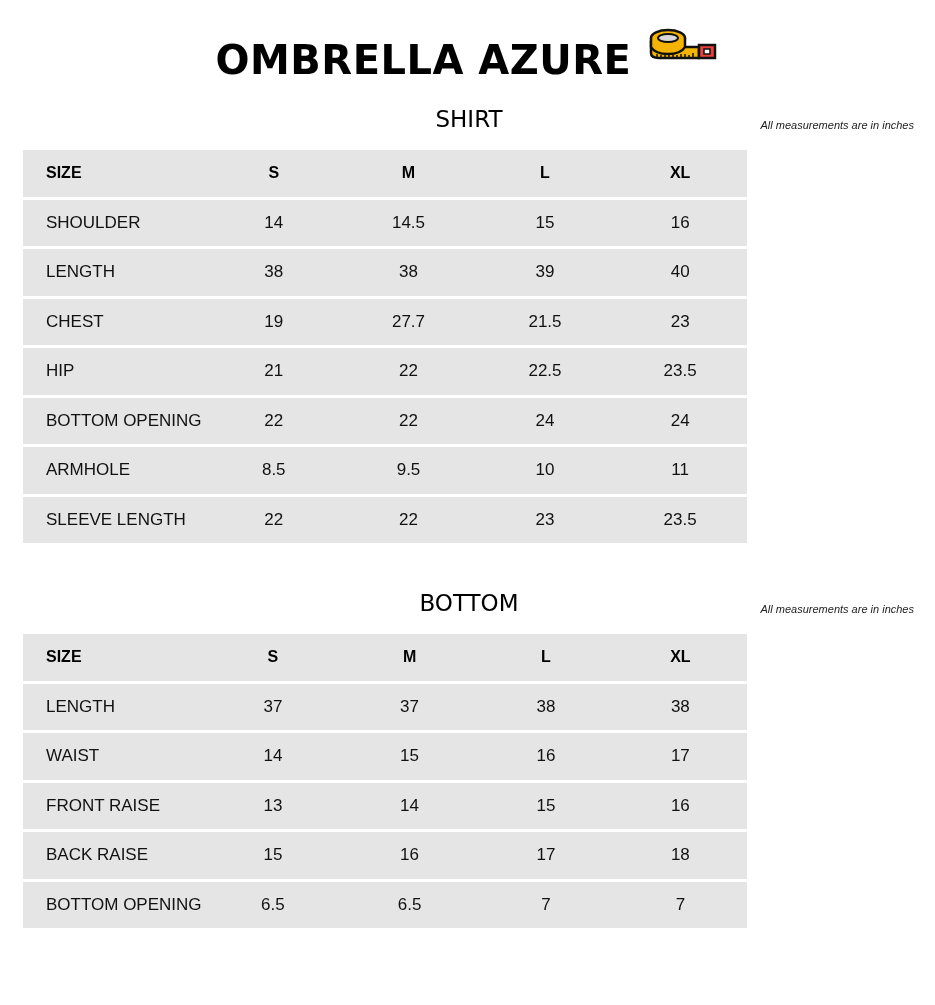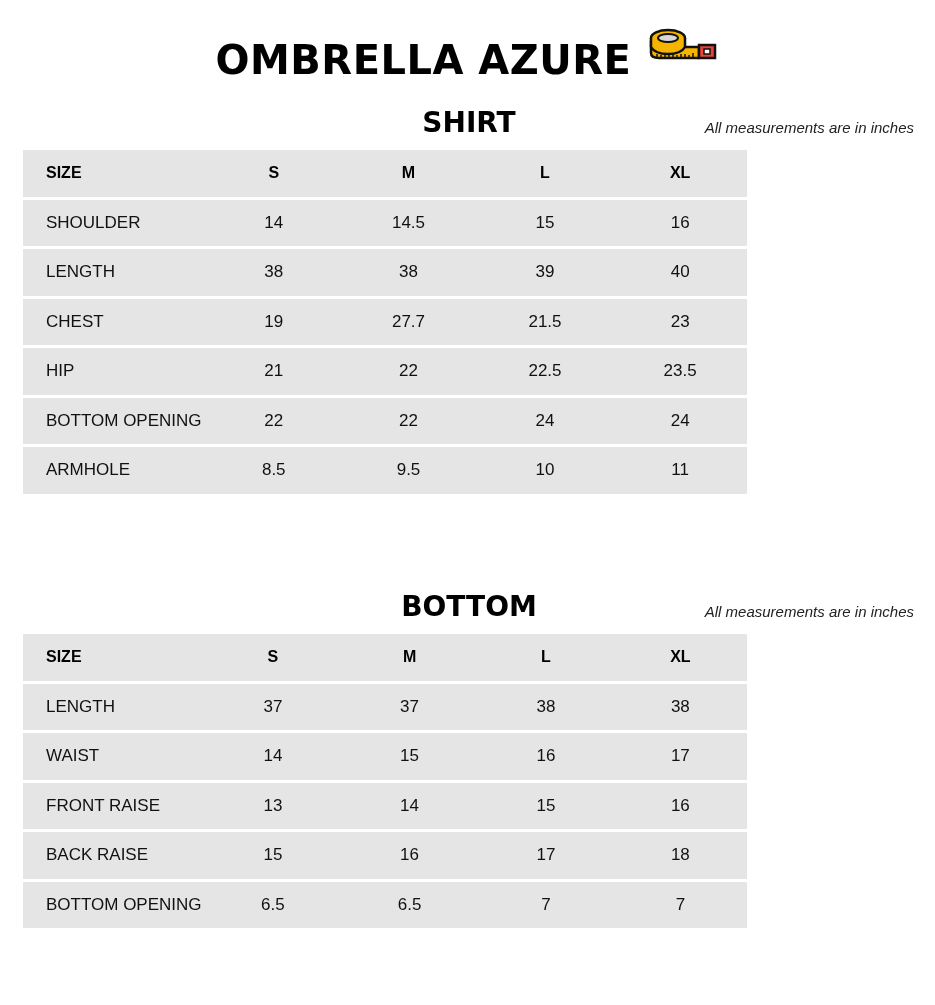--- a/index.html
+++ b/index.html
@@ -13,26 +13,26 @@
     .page-title .title-text {
       font-family: "DejaVu Sans", sans-serif;
       font-weight: bold; font-size: 40px; letter-spacing: 0.5px; color: #000; margin-top: 32px;
     }
     .page-title .tape-icon { margin-left: 16px; width: 72px; height: 34px; display: inline-block; }
 
     .section { position: absolute; left: 3px; width: 932px; }
     .section-head { position: relative; height: 50px; }
     .section-title {
       position: absolute; left: 0; width: 932px; text-align: center;
-      font-family: "DejaVu Sans", sans-serif; font-weight: bold; font-size: 28px; color: #000;
+      font-family: "DejaVu Sans", sans-serif; font-weight: normal; font-size: 23px; color: #000;
       top: 6px;
     }
     .section-note {
       position: absolute; right: 21px; top: 19px;
-      font-style: italic; font-size: 15px; color: #222;
+      font-style: italic; font-size: 11px; color: #222;
     }
 
     table.size-table { border-collapse: separate; border-spacing: 0 3px; width: 744px; margin-top: -3px; padding-left: 20px; }
     table.size-table td, table.size-table th {
       background: #e5e5e5; height: 46.5px; font-size: 17px; font-weight: normal; color: #111;
       text-align: center;
     }
     table.size-table th { font-weight: bold; font-size: 16px; color: #000; }
     table.size-table .label-cell { text-align: left; padding-left: 23px; width: 213px; }
     table.size-table .col-s { width: 180px; }
@@ -122,20 +122,27 @@
       <td>24</td>
       <td>24</td>
     </tr>
     <tr>
       <td class="label-cell">ARMHOLE</td>
       <td>8.5</td>
       <td>9.5</td>
       <td>10</td>
       <td>11</td>
     </tr>
+    <tr>
+      <td class="label-cell">SLEEVE LENGTH</td>
+      <td>22</td>
+      <td>22</td>
+      <td>23</td>
+      <td>23.5</td>
+    </tr>
   </tbody>
     </table>
 </div>
 
 <div class="section" style="top:584px;">
   <div class="section-head">
     <div class="section-title">BOTTOM</div>
     <div class="section-note">All measurements are in inches</div>
   </div>
   <table class="size-table">

